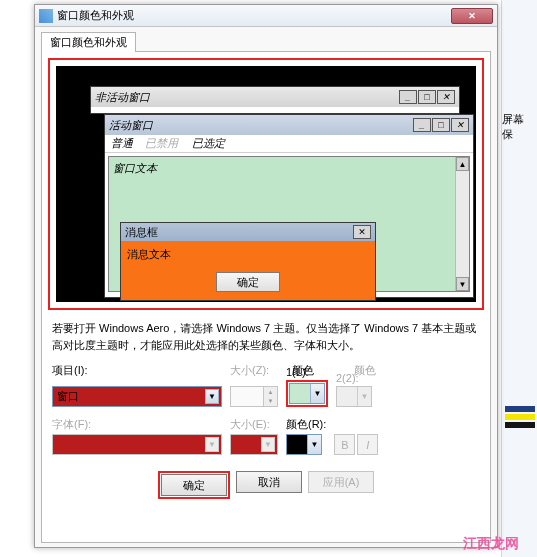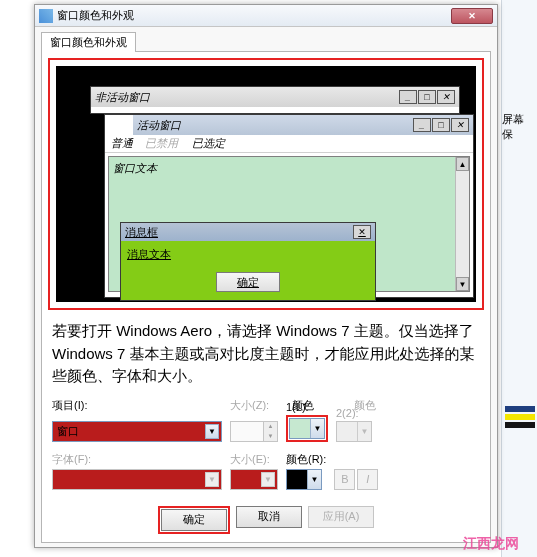--- a/index.html
+++ b/index.html
@@ -16,42 +16,42 @@
 .tab { display: inline-block; background: #fff; border: 1px solid #b5b5b5; border-bottom: none; padding: 2px 8px; font-size: 11px; position: relative; top: 1px; }
 .panel { background: #fff; border: 1px solid #b5b5b5; padding: 6px; height: 492px; }
 
 .red-box { border: 2px solid #e62222; }
 .preview { height: 252px; padding: 6px; position: relative; }
 .black-bg { position: absolute; left: 6px; right: 6px; top: 6px; bottom: 6px; background: #000; }
 
 .win { position: absolute; background: #fff; border: 1px solid #3a3a3a; font-style: italic; }
 .win-inactive { left: 40px; top: 26px; width: 370px; height: 28px; }
 .win-tb { height: 20px; background: linear-gradient(#e8e8e8,#d4d4d4); display: flex; align-items: center; padding: 0 4px; font-size: 11px; }
-.win-tb.active { background: linear-gradient(#cfd9e8,#b8c6d8); margin-left: 28px; }
+.win-tb.active { background: linear-gradient(#cfd9e8,#b8c6d8); }
 .win-tb .ttl { flex: 1; }
 .winbtns { display: flex; }
 .winbtn { width: 18px; height: 14px; border: 1px solid #555; background: #d8d8d8; margin-left: 1px; display: flex; align-items: center; justify-content: center; font-size: 9px; line-height: 1; }
 
 .win-active { left: 54px; top: 54px; width: 370px; height: 184px; }
 .menu-row { height: 18px; display: flex; align-items: center; padding: 0 6px; gap: 12px; font-size: 11px; border-bottom: 1px solid #d0d0d0; }
 .menu-disabled { color: #a8a8a8; }
 .menu-selected { background: #fff; padding: 0 2px; }
 .content-area { background: #bfe6c9; border: 1px solid #7f7f7f; margin: 3px; height: 136px; padding: 4px; font-size: 11px; position: relative; }
 .scrollbar { position: absolute; right: 0; top: 0; bottom: 0; width: 14px; background: #eaeaea; border-left: 1px solid #bbb; }
 .scroll-arrow { height: 14px; border: 1px solid #999; background: #d6d6d6; display: flex; align-items: center; justify-content: center; font-size: 8px; }
 .scroll-arrow.bottom { position: absolute; bottom: 0; left: 0; right: 0; }
 
-.msgbox { position: absolute; left: 70px; top: 162px; width: 256px; background: #84cc16; border: 1px solid #3a3a3a; text-decoration: underline; }
+.msgbox { position: absolute; left: 70px; top: 162px; width: 256px; background: #f97316; border: 1px solid #3a3a3a; }
 .msg-tb { height: 18px; background: linear-gradient(#b5c3d5,#9db2cc); display: flex; align-items: center; padding: 0 4px; font-size: 11px; }
 .msg-tb .ttl { flex: 1; }
 .msg-body { padding: 6px; font-size: 11px; }
 .msg-actions { display: flex; justify-content: center; padding: 4px 0 8px; }
 .btn-ok { width: 64px; height: 20px; border: 1px solid #7a7a7a; background: linear-gradient(#f6f6f6,#e0e0e0); font-size: 11px; }
 
-.desc { font-size: 15px; margin: 10px 4px; line-height: 1.5; }
+.desc { font-size: 11px; margin: 10px 4px; line-height: 1.5; }
 
 .controls { padding: 0 4px; }
 .row { display: flex; align-items: flex-end; gap: 8px; margin-top: 2px; }
 .col { display: flex; flex-direction: column; }
 .lbl { font-size: 11px; margin-bottom: 2px; }
 .lbl.disabled { color: #a8a8a8; }
 .combo { height: 21px; border: 1px solid #7a9ac0; background: #b91c1c; display: flex; align-items: center; padding: 0 2px 0 4px; font-size: 11px; }
 .combo .sel { flex: 1; }
 .combo .dd { width: 14px; height: 15px; background: linear-gradient(#eef3f9,#cfdceb); border: 1px solid #9bb2cc; display: flex; align-items: center; justify-content: center; font-size: 8px; }
 .combo.disabled { border-color: #c5c5c5; color: #b8b8b8; }

